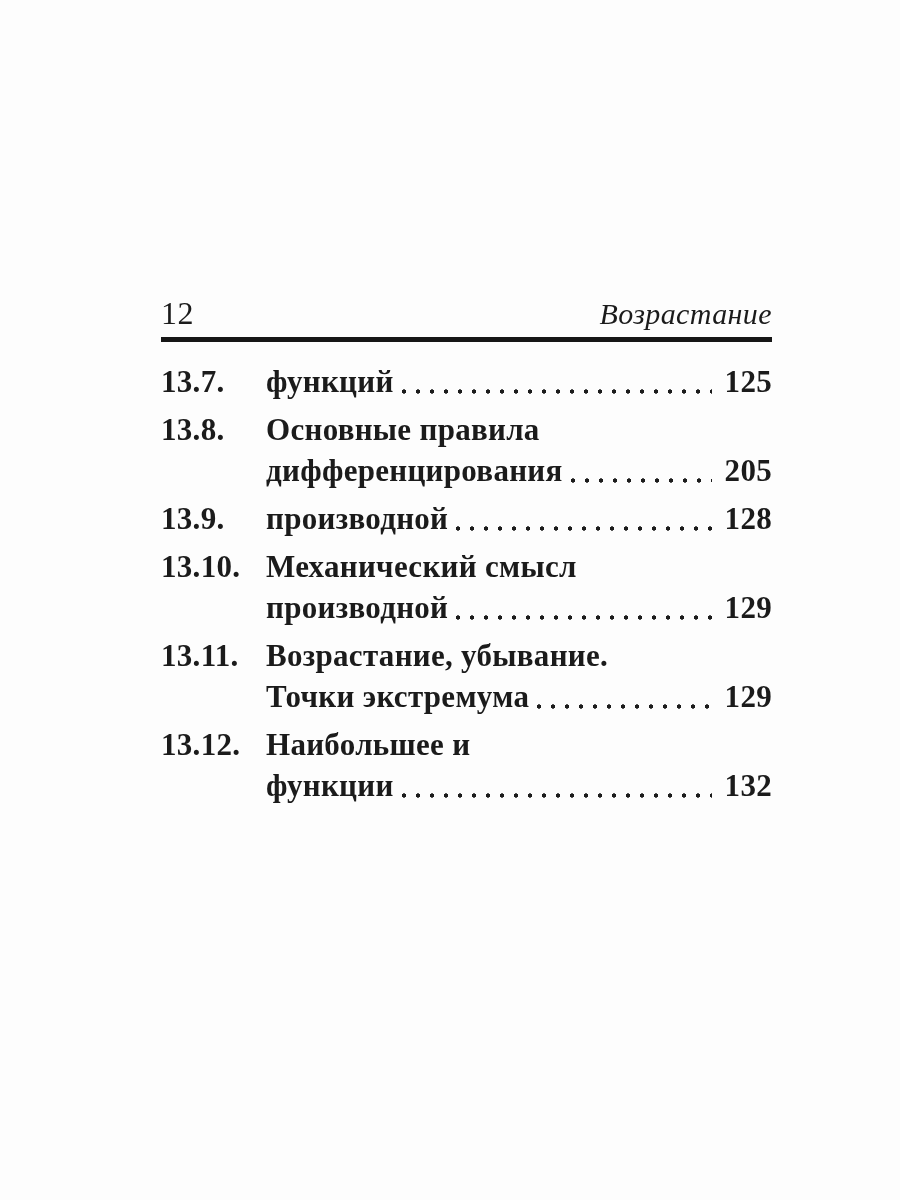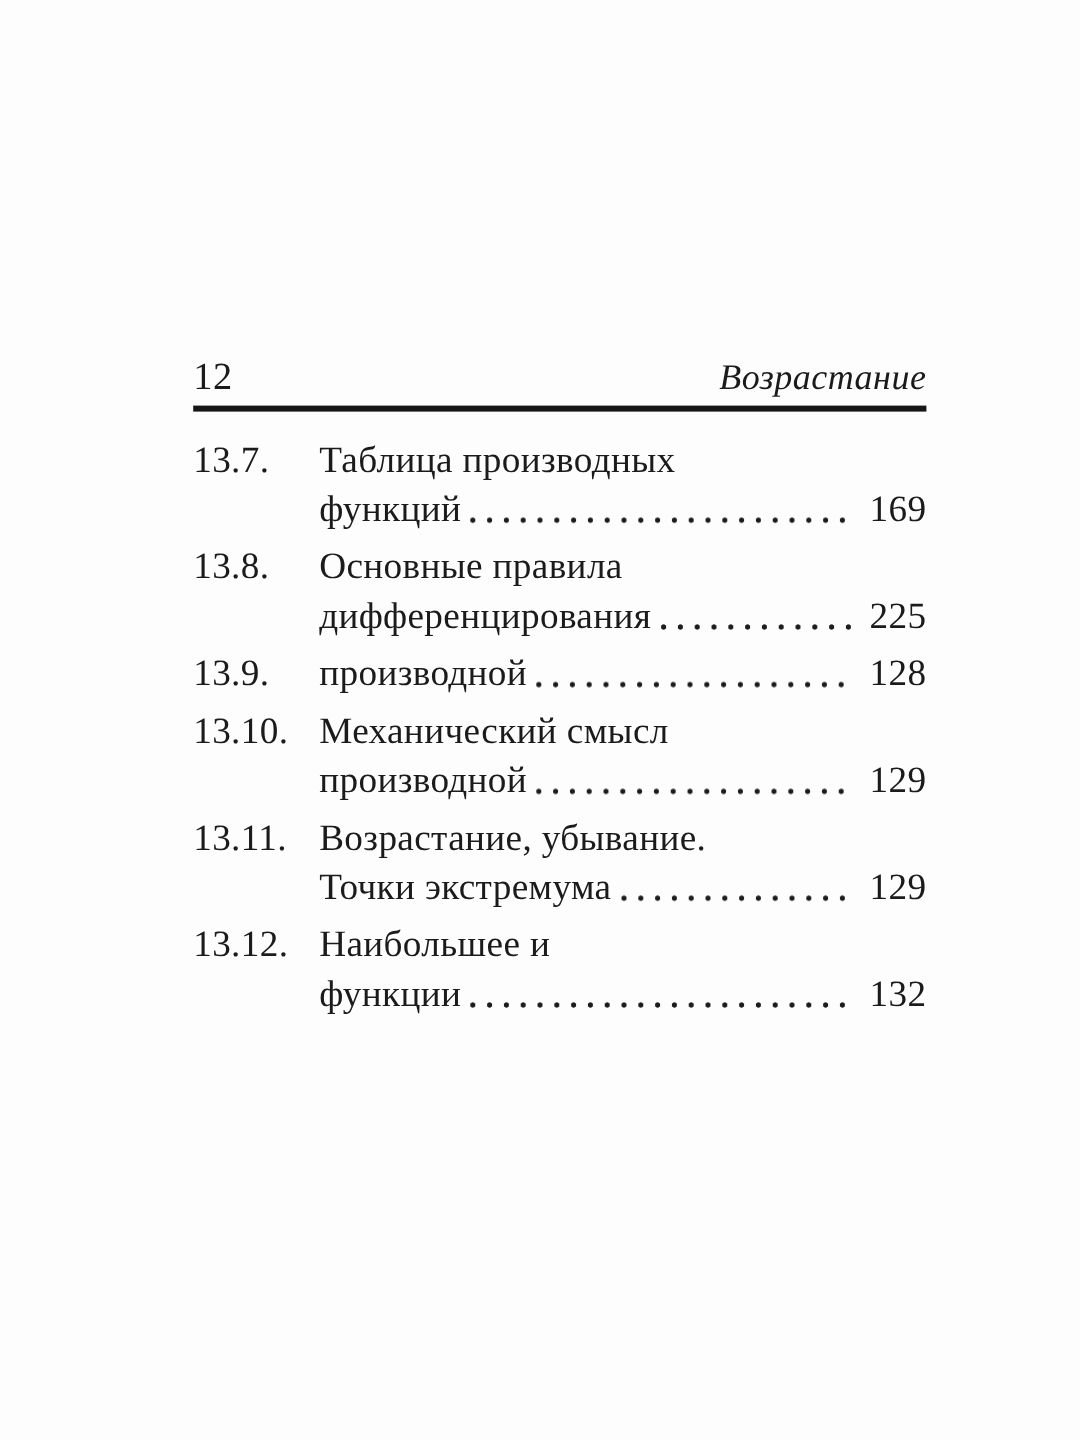--- a/index.html
+++ b/index.html
@@ -33,20 +33,21 @@
     letter-spacing: 0.5px;
   }
   .header-title {
     font-style: italic;
     font-size: 30px;
     line-height: 34px;
     letter-spacing: 0.4px;
   }
   .toc {
     margin-top: 19px;
+    font-weight: bold;
   }
   .toc-entry {
     position: relative;
     padding-left: 105px;
     font-size: 31px;
     line-height: 41px;
     letter-spacing: 0.3px;
     margin-bottom: 7px;
   }
   .entry-num {
@@ -86,35 +87,34 @@
 
   <div class="page-header">
     <span class="folio">12</span>
     <span class="header-title">Возрастание</span>
   </div>
 
   <div class="toc">
 
     <div class="toc-entry">
       <span class="entry-num">13.7.</span>
-      <div class="entry-line">Таблица производных</div>
       <div class="entry-tail">
         <span class="tail-text">функций</span>
         <span class="dot-leader"></span>
-        <span class="page-ref">169</span>
+        <span class="page-ref">125</span>
       </div>
     </div>
 
     <div class="toc-entry">
       <span class="entry-num">13.8.</span>
       <div class="entry-line">Основные правила</div>
       <div class="entry-tail">
         <span class="tail-text">дифференцирования</span>
         <span class="dot-leader"></span>
-        <span class="page-ref">225</span>
+        <span class="page-ref">205</span>
       </div>
     </div>
 
     <div class="toc-entry">
       <span class="entry-num">13.9.</span>
       <div class="entry-tail">
         <span class="tail-text">производной</span>
         <span class="dot-leader"></span>
         <span class="page-ref">128</span>
       </div>

